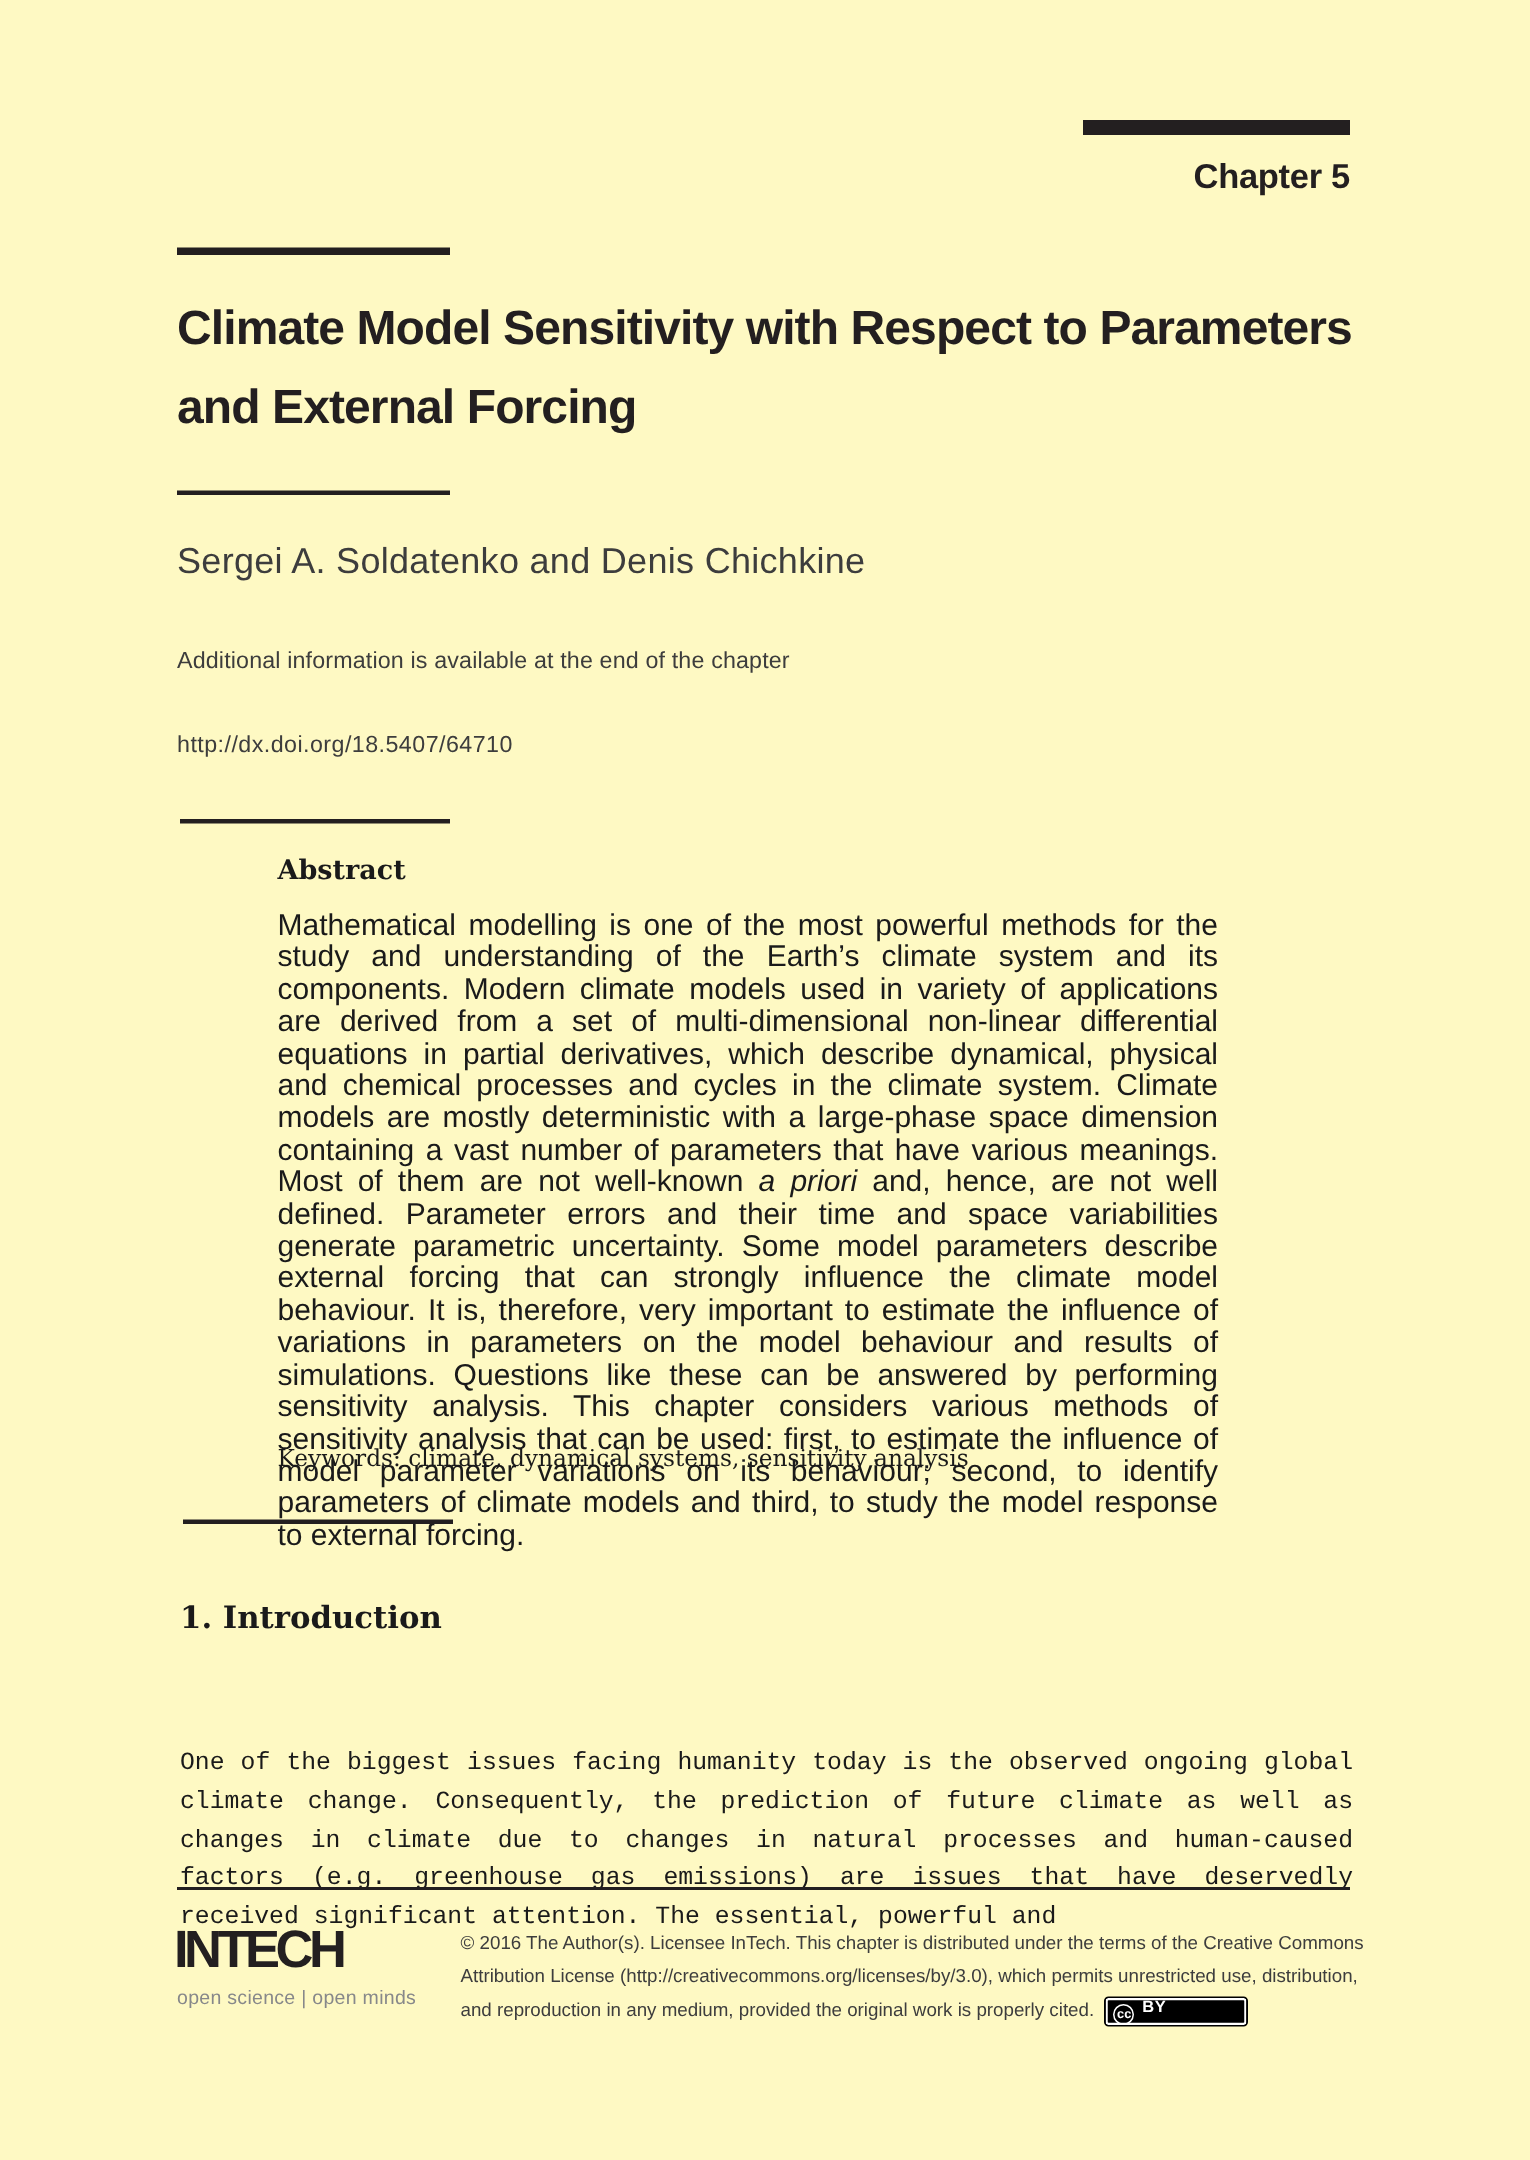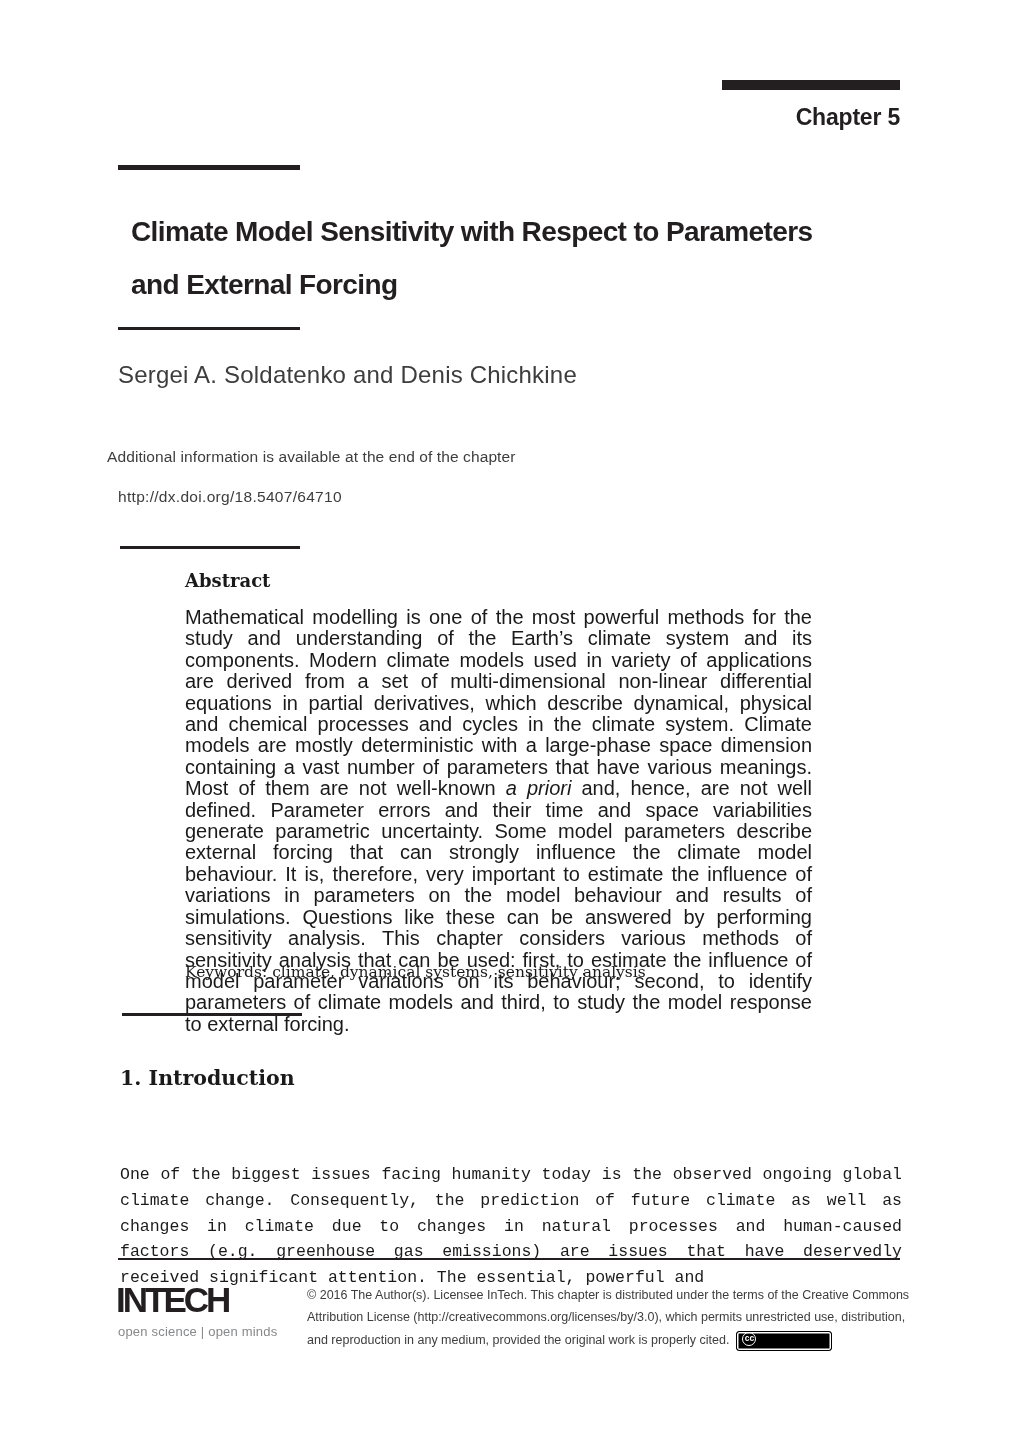--- a/index.html
+++ b/index.html
@@ -1,52 +1,52 @@
 <!DOCTYPE html>
 <html><head>
 <meta charset="utf-8">
 <style>
   html, body { margin: 0; padding: 0; background: #e8e8e8; }
   .page {
     position: relative;
     width: 1020px;
     height: 1440px;
-    background: #ffffff;
+    background: #fef9c3;
     margin: 0 auto;
     overflow: hidden;
     font-family: "Liberation Sans", sans-serif;
     color: #231f20;
   }
   .rule { position: absolute; background: #231f20; }
 
   .chapter-bar { left: 722px; top: 80px; width: 178px; height: 10px; }
   .chapter-label {
     position: absolute; right: 120px; top: 104px;
     font-size: 23px; font-weight: bold; text-align: right;
     letter-spacing: -0.2px;
   }
 
   .title-rule { left: 118px; top: 165px; width: 182px; height: 5px; }
   .chapter-title {
     position: absolute; left: 118px; top: 192px; width: 800px;
-    font-size: 28px; font-weight: bold; line-height: 53px;
-    letter-spacing: -0.6px; margin: 13px; color: #231f20;
+    font-size: 32px; font-weight: bold; line-height: 53px;
+    letter-spacing: -0.6px; margin: 0; color: #231f20;
   }
   .chapter-title div { white-space: nowrap; }
 
   .authors-rule { left: 118px; top: 327px; width: 182px; height: 3px; }
   .authors {
     position: absolute; left: 118px; top: 361px;
     font-size: 24px; font-weight: normal; color: #3d3d3d;
     letter-spacing: 0.2px;
   }
 
   .add-info {
-    position: absolute; left: 107px; top: 432px;
-    font-size: 15.5px; color: #3d3d3d; letter-spacing: 0.1px; margin-top: 16px;
+    position: absolute; left: 118px; top: 432px;
+    font-size: 15.5px; color: #3d3d3d; letter-spacing: 0.1px;
   }
   .doi {
     position: absolute; left: 118px; top: 488px;
     font-size: 15.5px; color: #3d3d3d; text-decoration: none;
     letter-spacing: 0.3px;
   }
 
   .abstract-rule { left: 120px; top: 546px; width: 180px; height: 3px; }
   .abstract-heading {
     position: absolute; left: 185px; top: 570px;
@@ -91,27 +91,26 @@
   }
   .intech-tagline {
     position: absolute; left: 118px; top: 1324px;
     font-size: 13px; color: #87888a; letter-spacing: 0.2px;
   }
   .license-text {
     position: absolute; left: 307px; top: 1284px; width: 618px;
     font-size: 12.5px; line-height: 22.4px; color: #3d3d3d;
   }
   .cc-badge {
-    display: inline-flex; align-items: flex-start;
+    display: inline-flex; align-items: flex-end;
     width: 96px; height: 20px; margin-left: 7px;
     background: #000; border: 1px solid #000; border-radius: 3px;
     box-shadow: inset 0 0 0 1.5px #fff;
     vertical-align: middle; padding-left: 5px; box-sizing: border-box;
     cursor: pointer;
-    flex-direction: column;
   }
   .cc-circle {
     width: 14px; height: 14px; border: 1.5px solid #fff; border-radius: 50%;
     color: #fff; font-size: 8.5px; font-weight: bold;
     display: inline-flex; align-items: center; justify-content: center;
     box-sizing: border-box; flex: 0 0 auto;
   }
   .cc-by {
     color: #fff; font-size: 11px; font-weight: bold; margin-left: 5px;
     letter-spacing: 0.5px;

